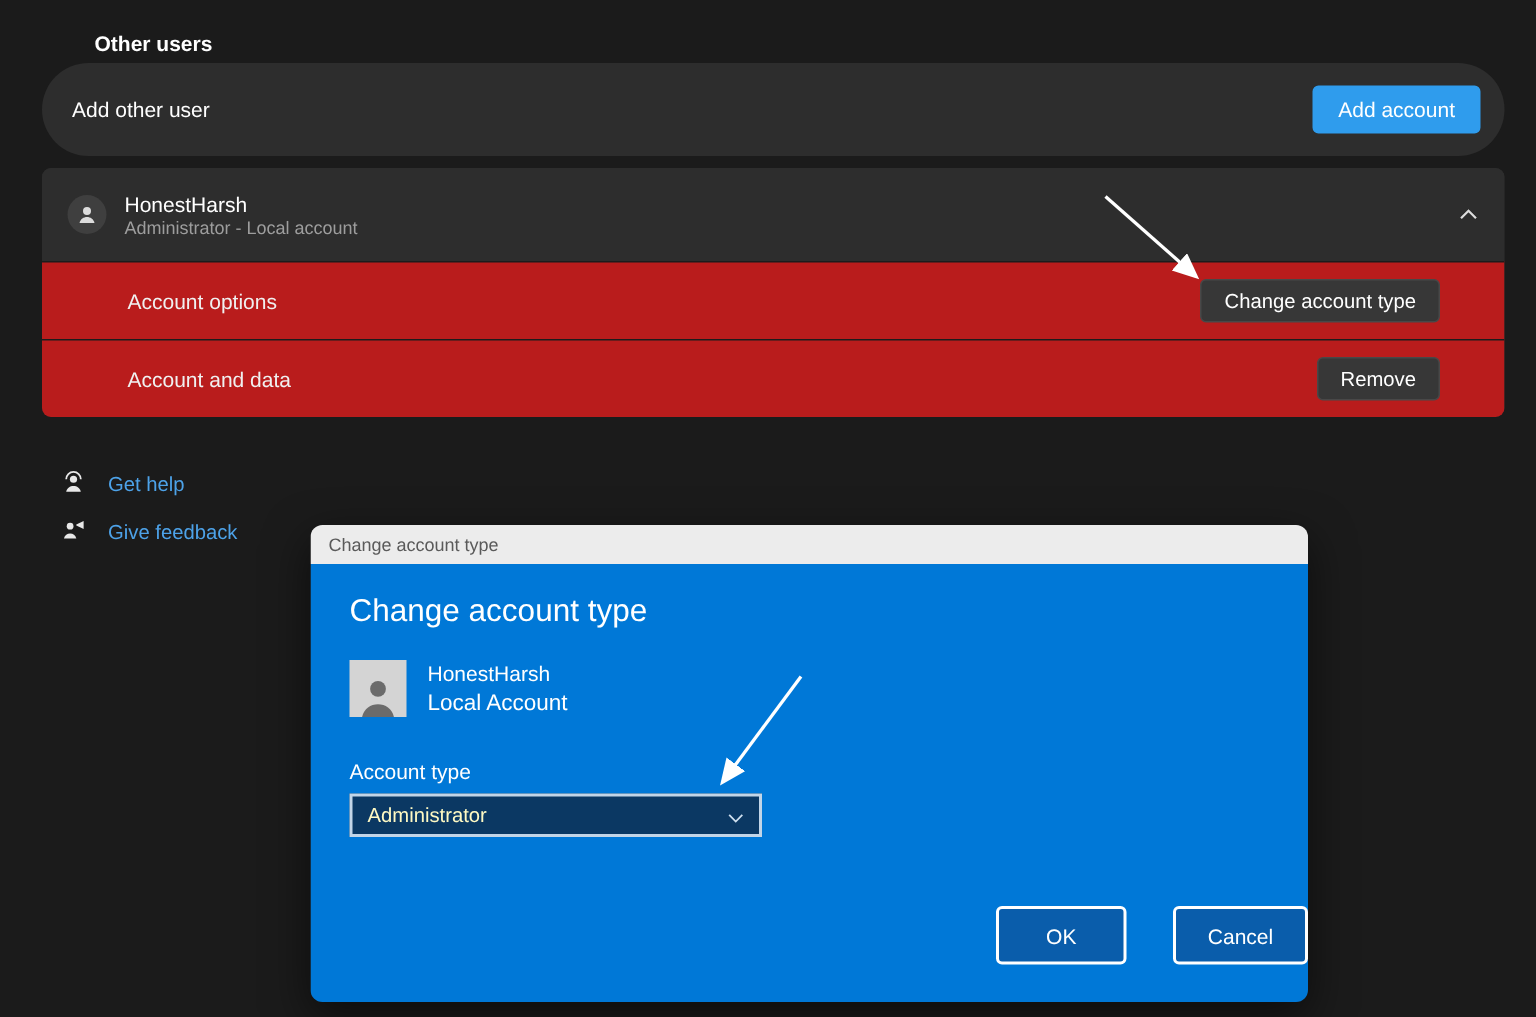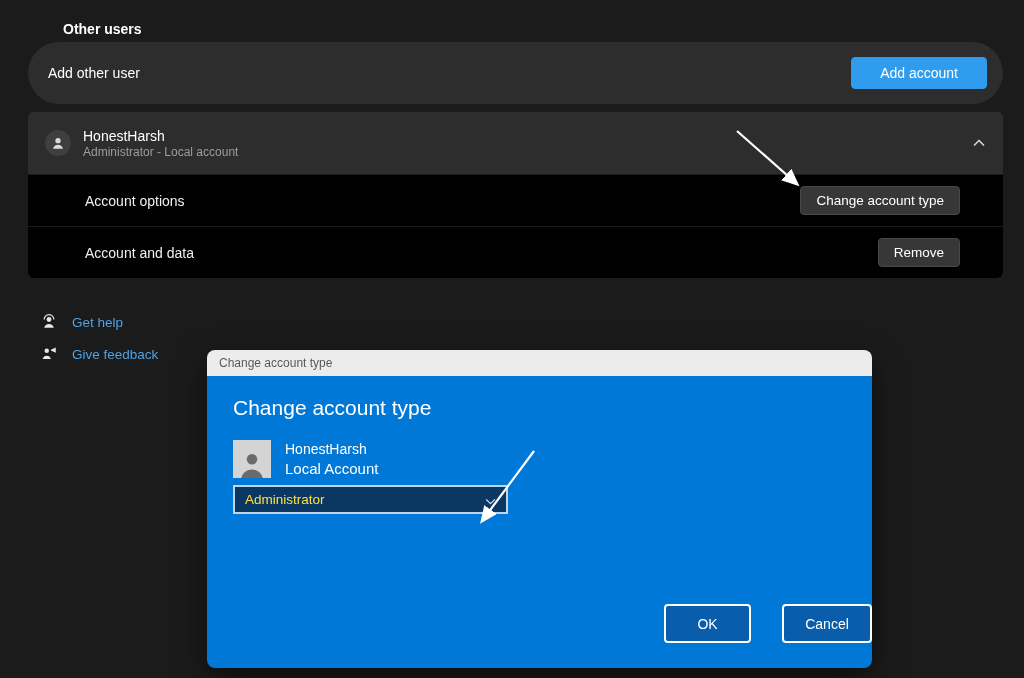--- a/index.html
+++ b/index.html
@@ -15,21 +15,21 @@
   .card { background:#2d2d2d; border-radius:6px; }
 
   .add-card {
     position:absolute; left:28px; top:42px; width:975px; height:62px;
     display:flex; align-items:center; justify-content:space-between;
     padding:0 16px 0 20px;
     border-radius:31px;
   }
   .accent-btn {
     background:#2f9ced; color:#ffffff; border:1px solid #2f9ced;
-    border-radius:4px; font-size:14px; padding:7px 28px;
+    border-radius:4px; font-size:14px; padding:7px 16px;
     font-family:"Liberation Sans", sans-serif; cursor:pointer;
   }
 
   .user-card {
     position:absolute; left:28px; top:112px; width:975px; height:166px;
     overflow:hidden; padding:0;
   }
   .user-header {
     height:62px; display:flex; align-items:center; padding:0 18px 0 17px;
     background:#2d2d2d; cursor:pointer;
@@ -38,21 +38,21 @@
     width:26px; height:26px; border-radius:50%; background:#3f3f3f;
     display:flex; align-items:center; justify-content:center; flex:0 0 auto;
   }
   .user-meta { display:flex; flex-direction:column; margin-left:12px; flex:1; }
   .user-name { font-size:14px; color:#ffffff; line-height:18px; }
   .user-sub { font-size:12px; color:#9d9d9d; line-height:15px; }
   .chevron { display:flex; align-items:center; }
 
   .user-row {
     height:52px; display:flex; align-items:center; justify-content:space-between;
-    padding:0 43px 0 57px; background:#000000; border-top:1px solid #1c1c1c;
+    padding:0 43px 0 57px; background:#b91c1c; border-top:1px solid #1c1c1c;
   }
   .row-label { font-size:14px; color:#f0f0f0; }
   .gray-btn {
     background:#373737; color:#ffffff; border:1px solid #484848;
     border-radius:4px; font-size:13.5px; padding:6px 15px;
     font-family:"Liberation Sans", sans-serif; cursor:pointer;
   }
 
   .footer-link {
     position:absolute; left:40px; display:flex; align-items:center; gap:14px;
@@ -84,21 +84,21 @@
   }
   .dialog-user .acct-name { font-size:14px; line-height:19px; color:#ffffff; }
   .dialog-user .acct-kind { font-size:15px; line-height:19px; color:#ffffff; }
   .field-label { margin-top:28px; font-size:14px; color:#ffffff; }
   .dropdown {
     margin-top:7px; width:275px; height:29px;
     background:#0b3863; border:2px solid #c2d5e8;
     display:flex; align-items:center; justify-content:space-between;
     padding:0 10px; cursor:pointer;
   }
-  .dropdown .dd-value { font-size:13.5px; color:#fde047; }
+  .dropdown .dd-value { font-size:13.5px; color:#fef9c3; }
   .dlg-btn {
     position:absolute; bottom:25px; height:39px;
     background:#0a5dab; color:#ffffff; border:2px solid #ffffff;
     border-radius:4px; font-size:14px;
     font-family:"Liberation Sans", sans-serif; cursor:pointer;
   }
   .dlg-ok { right:121px; width:87px; }
   .dlg-cancel { right:0; width:90px; }
 
   .arrows-overlay {
@@ -179,20 +179,21 @@
           <svg width="30" height="30" viewBox="0 0 24 24">
             <circle cx="12" cy="9" r="4.2" fill="#6b6b6b"></circle>
             <path d="M3.5 24c1-4.5 4.6-6.8 8.5-6.8s7.5 2.3 8.5 6.8z" fill="#6b6b6b"></path>
           </svg>
         </span>
         <div>
           <div class="acct-name">HonestHarsh</div>
           <div class="acct-kind">Local Account</div>
         </div>
       </div>
+      <div class="field-label">Account type</div>
       <div class="dropdown">
         <span class="dd-value">Administrator</span>
         <span>
           <svg width="11" height="7" viewBox="0 0 12 8" fill="none">
             <path d="M1 1.5 L6 6.5 L11 1.5" stroke="#cfe0ef" stroke-width="1.4"></path>
           </svg>
         </span>
       </div>
       <button class="dlg-btn dlg-ok">OK</button>
       <button class="dlg-btn dlg-cancel">Cancel</button>

